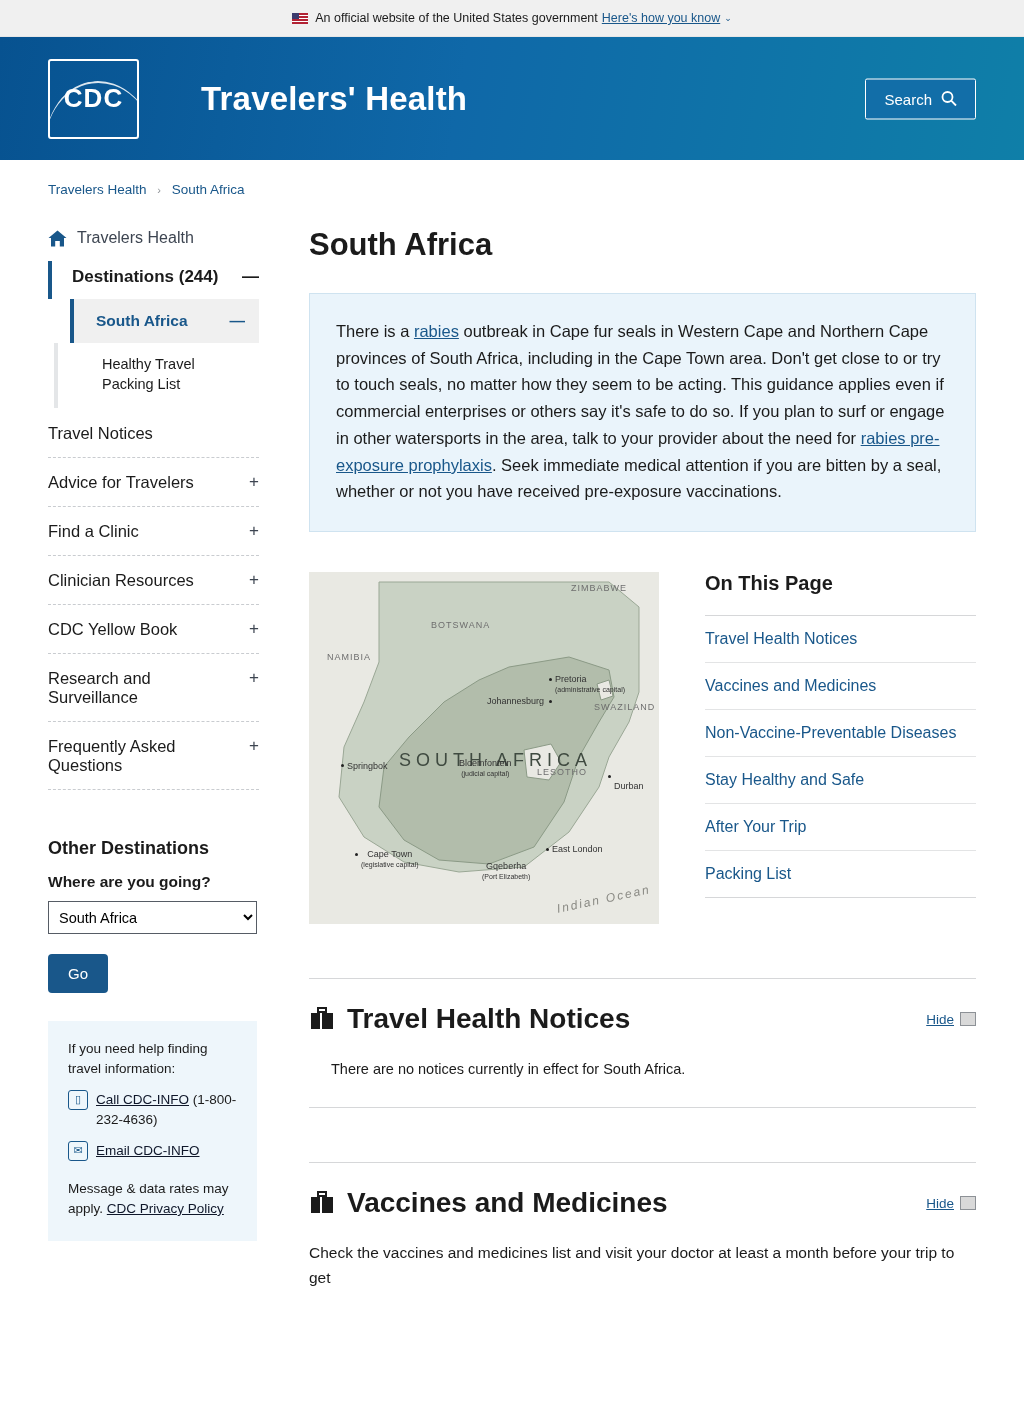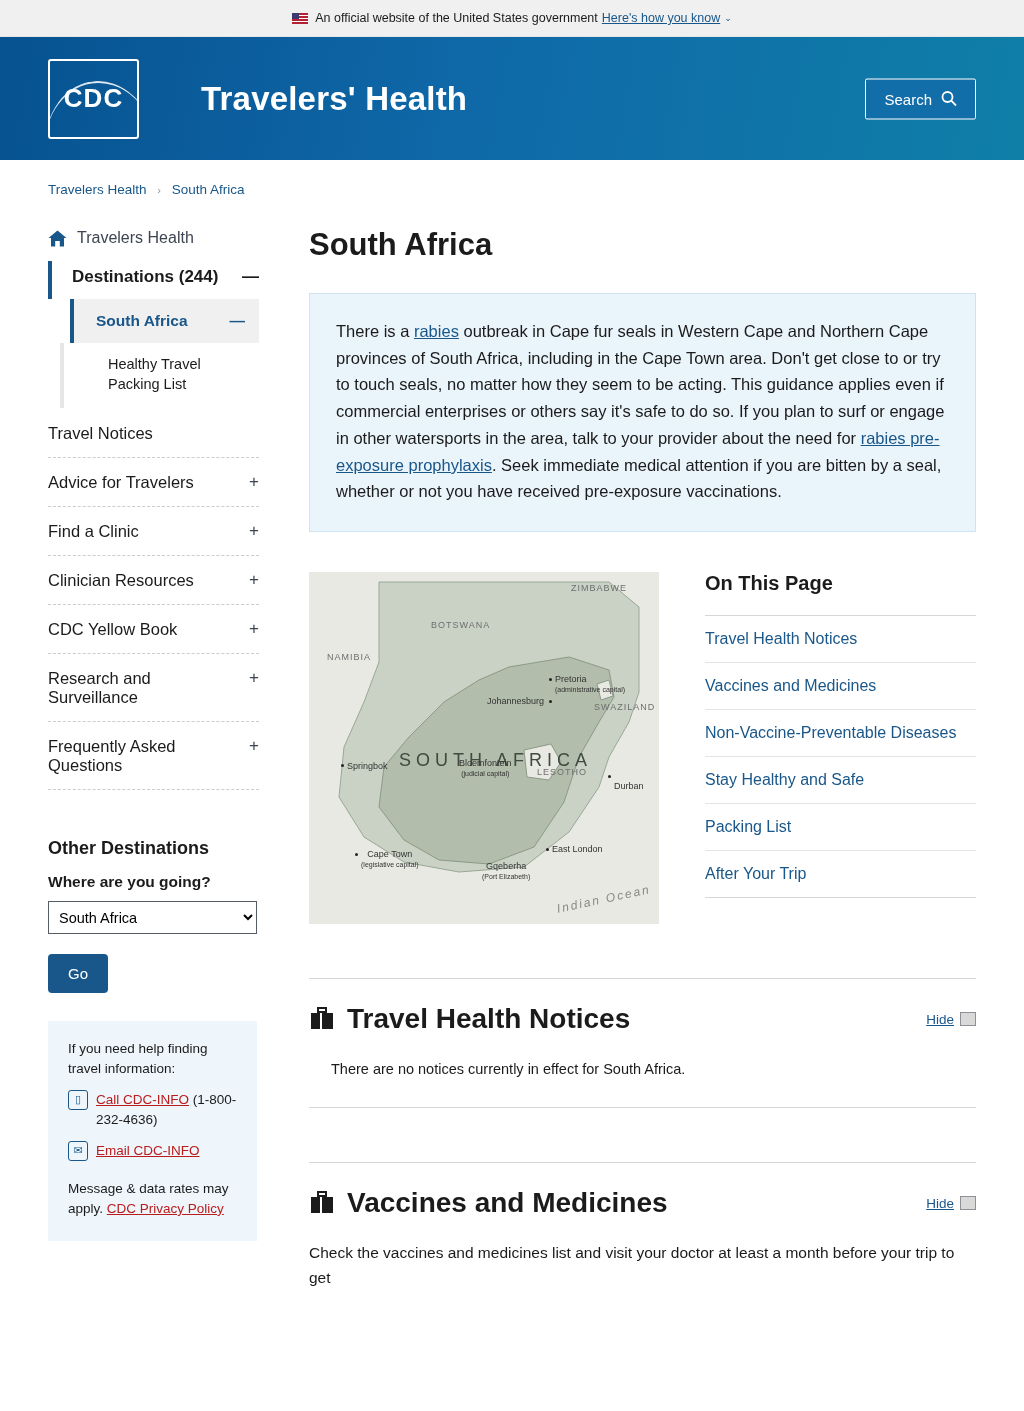--- a/index.html
+++ b/index.html
@@ -152,21 +152,21 @@
     padding:13px 14px 13px 22px;
     display:flex;
     justify-content:space-between;
     align-items:center;
     color:#19578a;
     font-weight:bold;
     font-size:15.5px;
   }
   .nav-sub-child {
     border-left:4px solid #e4e6e8;
-    margin-left:12px;
+    margin-left:6px;
     padding:12px 10px 14px 44px;
     font-size:14.5px;
     color:#1b1b1b;
     line-height:1.35;
   }
   .nav-travel-notices {
     border-top:none;
     padding-top:16px;
   }
 
@@ -199,21 +199,21 @@
   }
   .help-box {
     margin-top:28px;
     background:#eef6fb;
     padding:18px 20px 22px 20px;
     font-size:13.5px;
     line-height:1.45;
     color:#1b1b1b;
     width:209px;
   }
-  .help-box a { color:#b91c1c; }
+  .help-box a { color:#0f172a; }
   .help-row { display:flex; align-items:flex-start; gap:8px; margin-top:12px;}
   .ico-box {
     width:20px; height:20px;
     border:1px solid #19578a;
     border-radius:3px;
     flex:0 0 20px;
     display:flex; align-items:center; justify-content:center;
     color:#19578a;
     font-size:11px;
   }
@@ -504,22 +504,22 @@
         <div class="ocean">Indian Ocean</div>
       </div>
 
       <div class="otp">
         <h2>On This Page</h2>
         <div class="otp-wrap">
           <div class="otp-item"><a href="#">Travel Health Notices</a></div>
           <div class="otp-item"><a href="#">Vaccines and Medicines</a></div>
           <div class="otp-item"><a href="#">Non-Vaccine-Preventable Diseases</a></div>
           <div class="otp-item"><a href="#">Stay Healthy and Safe</a></div>
+          <div class="otp-item"><a href="#">After Your Trip</a></div>
           <div class="otp-item"><a href="#">Packing List</a></div>
-          <div class="otp-item"><a href="#">After Your Trip</a></div>
         </div>
       </div>
     </div>
 
     <div class="section">
       <div class="section-head">
         <div class="section-title">
           <svg class="suitcase" width="26" height="26" viewBox="0 0 26 26">
             <rect x="9" y="2" width="8" height="4" fill="none" stroke="#1b1b1b" stroke-width="2"></rect>
             <rect x="2" y="7" width="22" height="16" fill="#1b1b1b"></rect>

